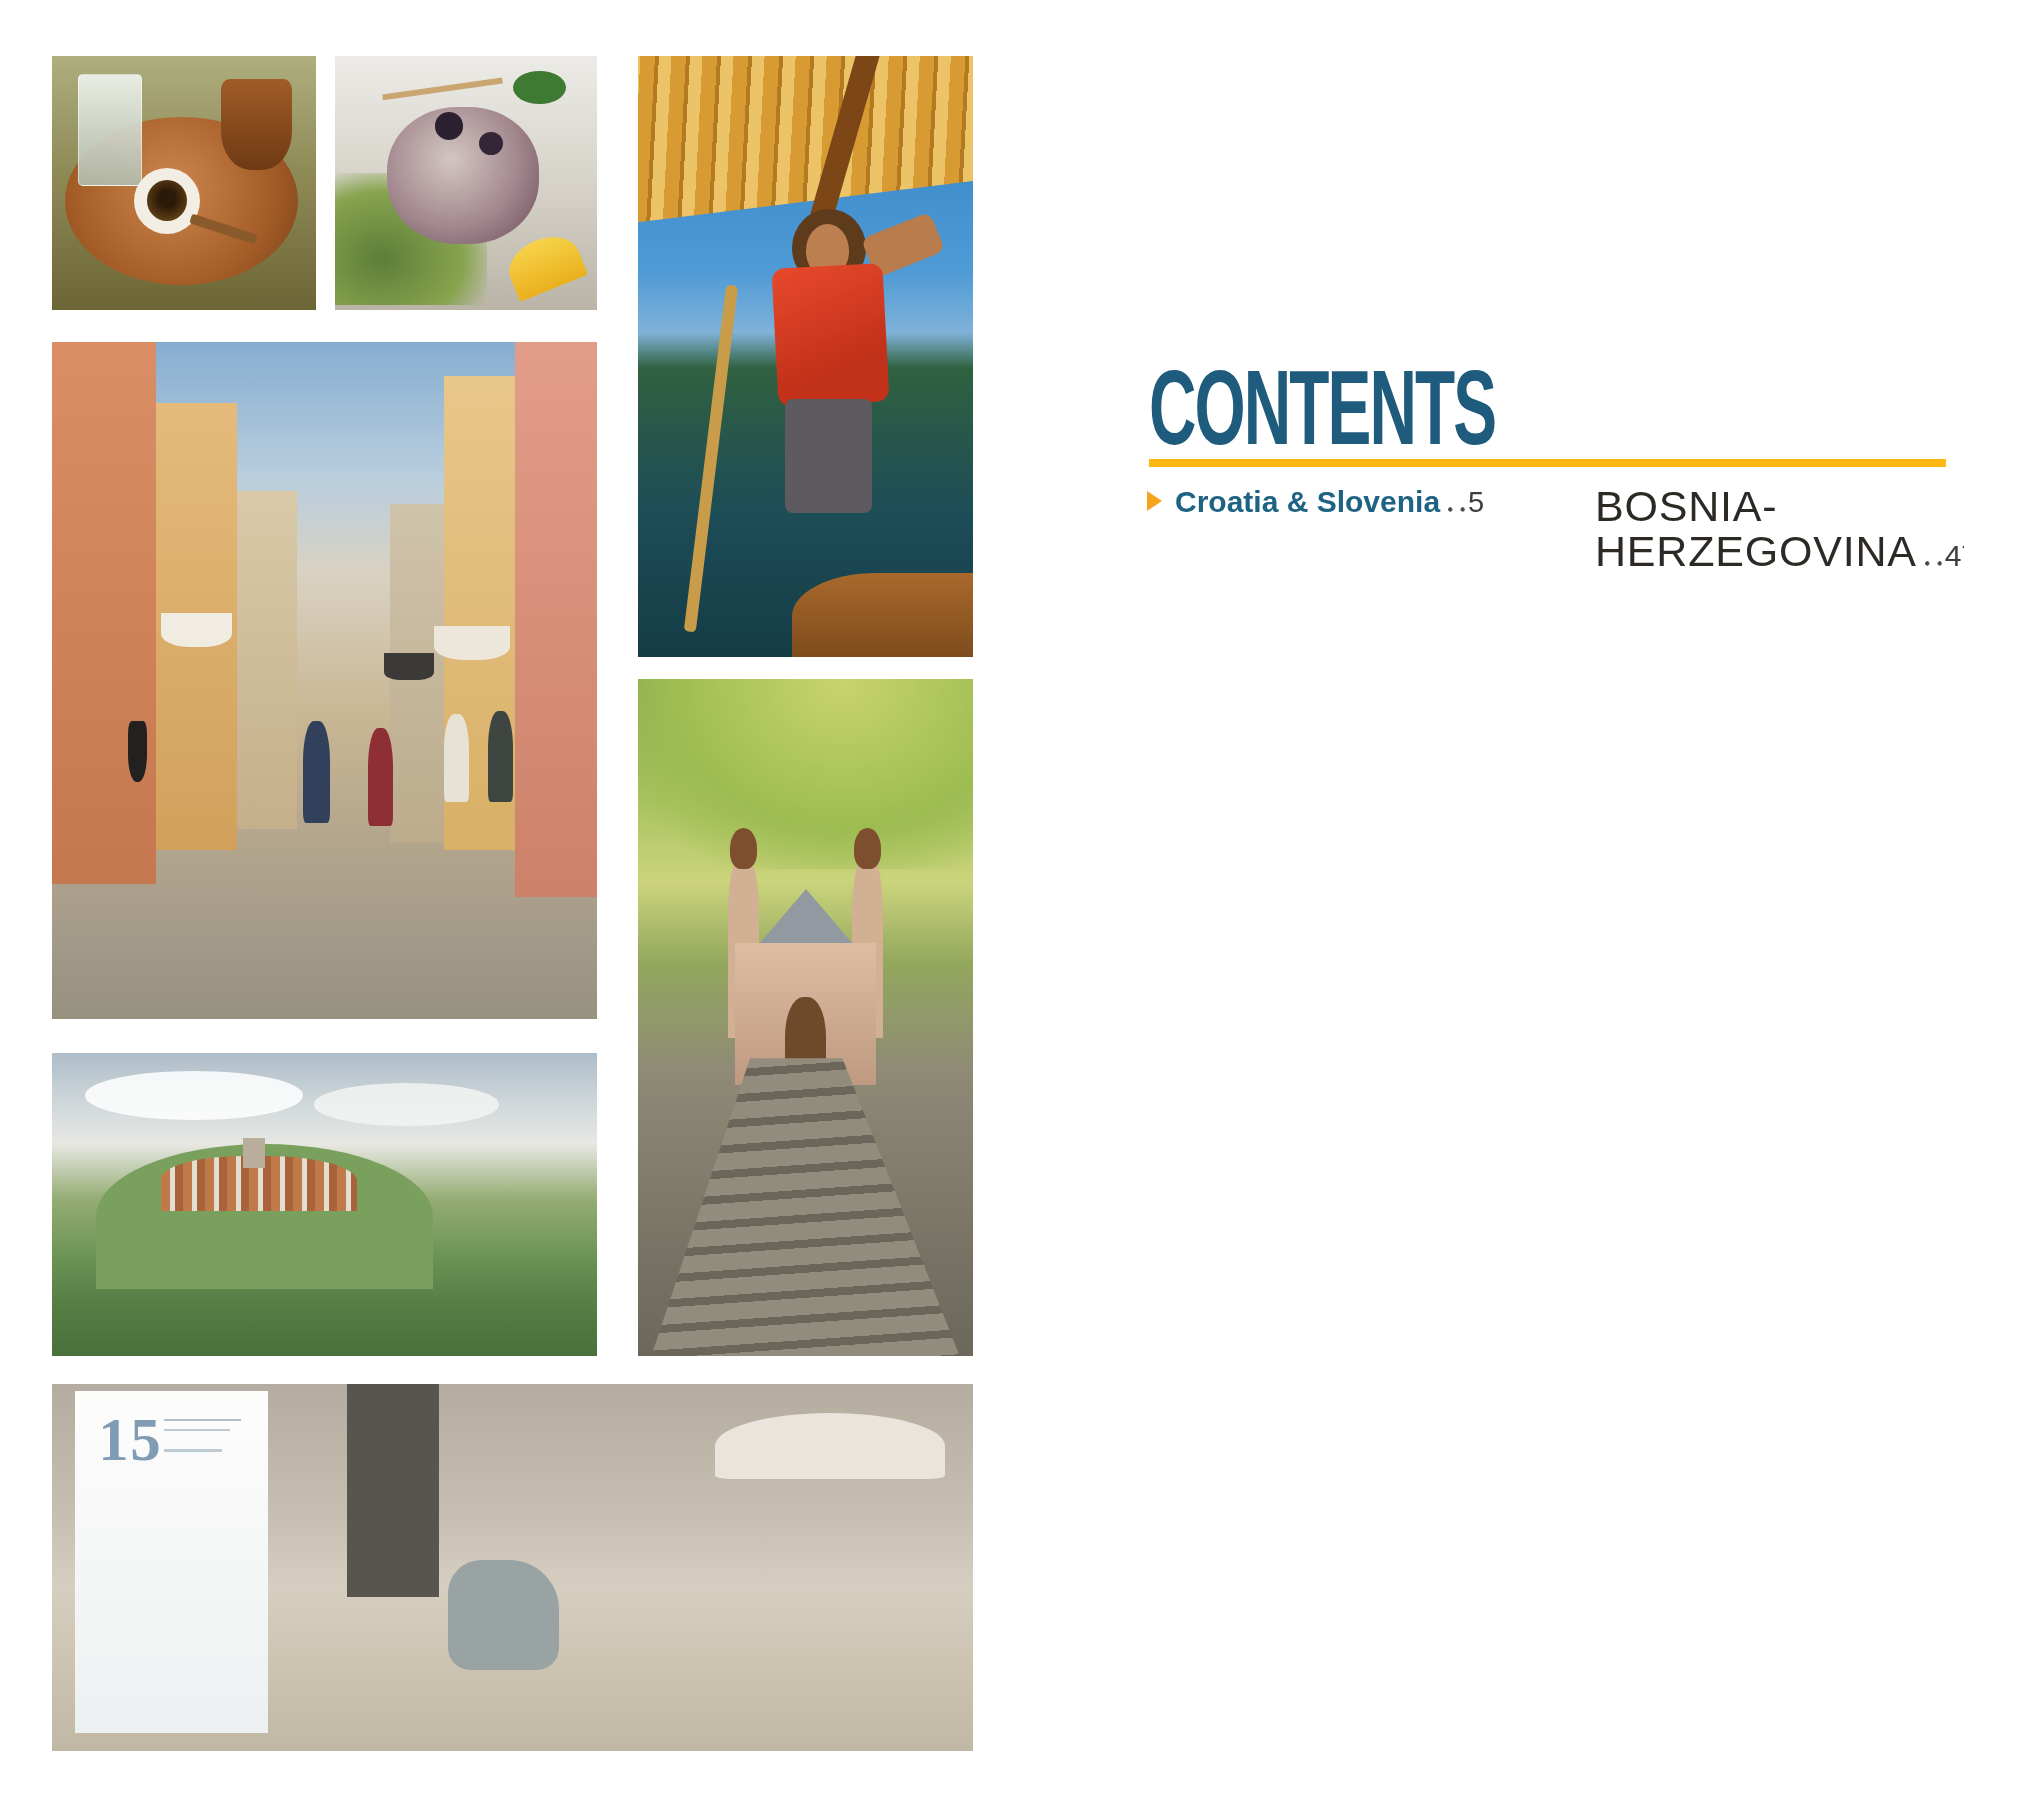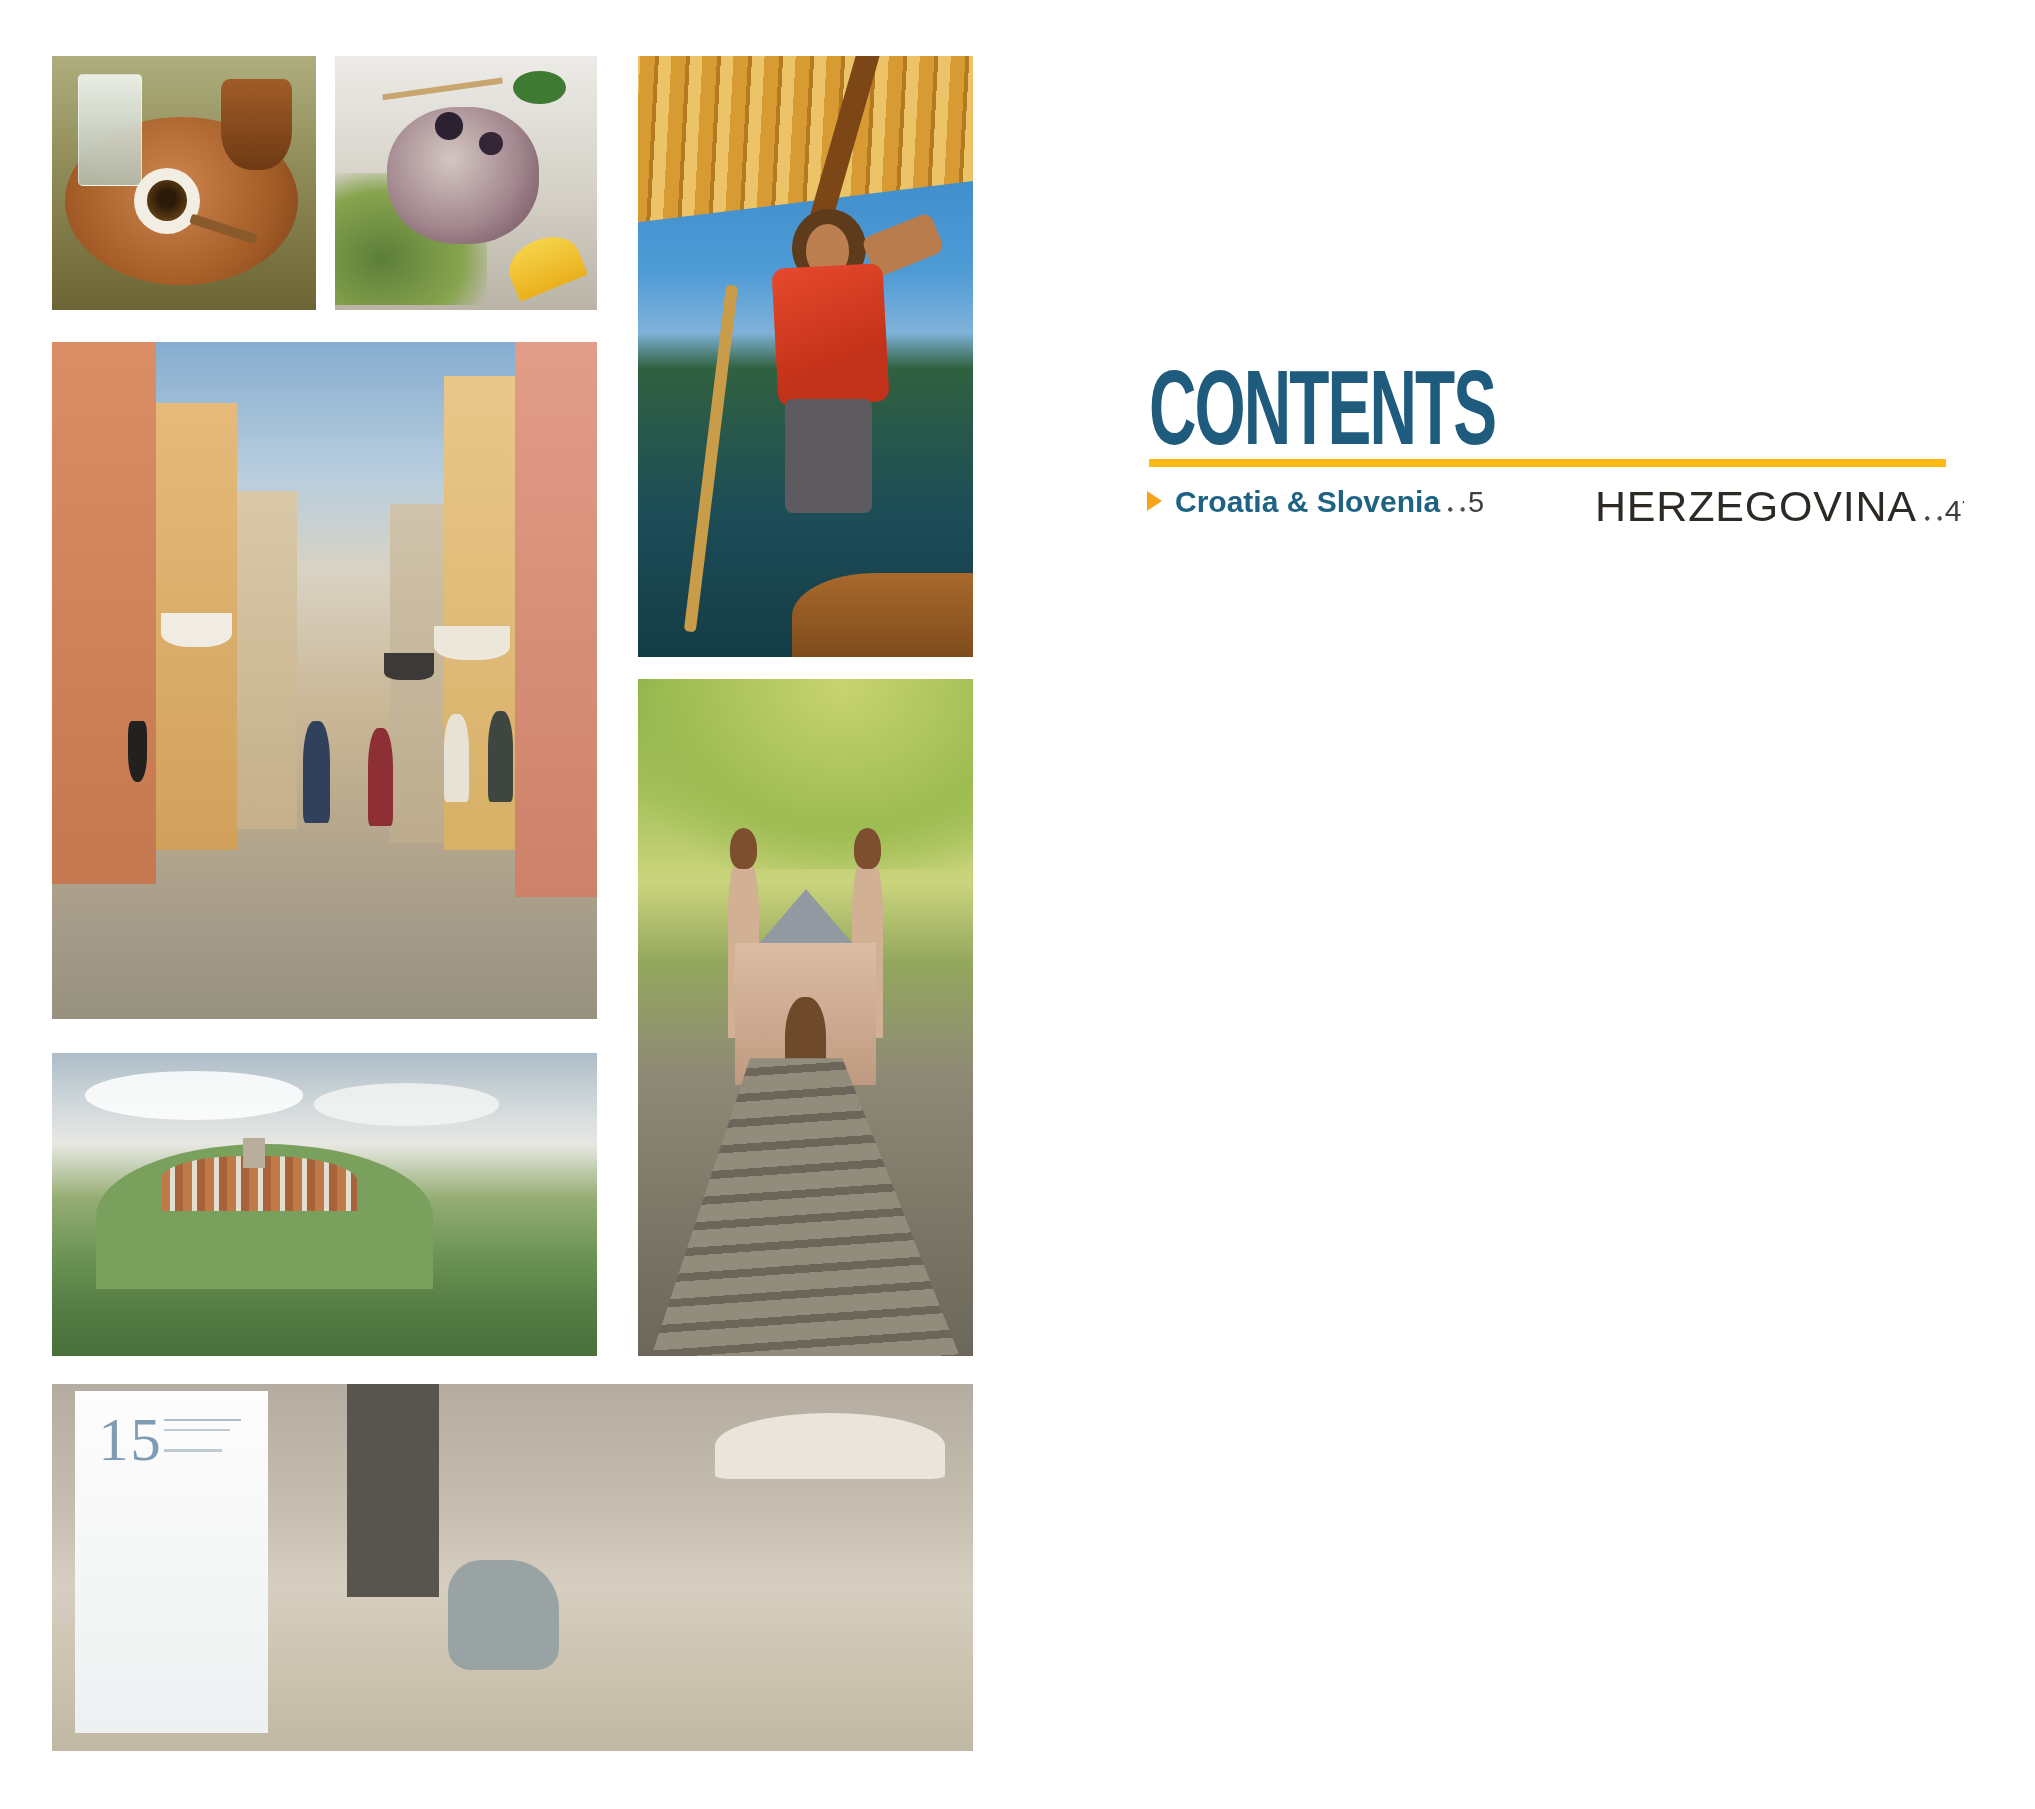--- a/index.html
+++ b/index.html
@@ -96,21 +96,21 @@
   #ph-hill .cloud2{left:48%;top:10%;width:34%;height:14%;border-radius:50%;background:rgba(245,246,244,.8);}
   #ph-hill .hillm{left:8%;top:30%;width:62%;height:48%;border-radius:50% 50% 0 0;background:#79a05c;}
   #ph-hill .town{left:20%;top:34%;width:36%;height:18%;border-radius:42% 46% 0 0;
     background:repeating-linear-gradient(90deg,#c07a4a 0 9.4px,#e2ded0 9.4px 14px,#a9633a 14px 22px);}
   #ph-hill .tower{left:35%;top:28%;width:4%;height:10%;background:#b9ae9b;}
 
   
   #ph-band .poster{left:2.5%;top:2%;width:21%;height:93%;
     background:linear-gradient(180deg,#fdfdfc,#edf0f1);}
   #ph-band .poster .num{position:absolute;left:12%;top:4%;font-family:"Liberation Serif",serif;
-    font-size:61px;font-weight:400;color:#7f9cb4;letter-spacing:1.6px;}
+    font-size:61px;font-weight:700;color:#7f9cb4;letter-spacing:1.6px;}
   #ph-band .poster .l1{left:46%;top:8%;width:40%;height:2.3px;background:#aebfcc;}
   #ph-band .poster .l2{left:46%;top:11%;width:34%;height:2.3px;background:#bccbd6;}
   #ph-band .poster .l3{left:46%;top:17%;width:30%;height:2.3px;background:#bccbd6;}
   #ph-band .doorway{left:32%;top:0;width:10%;height:58%;background:#57554e;}
   #ph-band .umbrella{right:3%;top:8%;width:25%;height:18%;border-radius:50% 50% 6% 6%;background:#e9e5dc;}
   #ph-band .scooter{left:43%;top:48%;width:12%;height:30%;border-radius:30% 45% 20% 20%;background:#9aa3a4;}
 
   
   .toc-title{position:absolute;left:1149px;top:354px;line-height:1;font-size:106px;font-weight:bold;
     letter-spacing:-3.1px;color:var(--teal-dark);transform:scaleX(.62);transform-origin:left top;white-space:nowrap;}
@@ -272,20 +272,23 @@
         <span class="arrow"></span>
         <div class="line">
           <span class="label">Croatia &amp; Slovenia</span>
           <span class="leader"></span>
           <span class="page">5</span>
         </div>
       </div>
     </div>
   <div class="toc-col" id="toc-right">
       <div class="entry part">
+        <div class="line">
+          <span class="label">BOSNIA-</span>
+        </div>
         <div class="line wrap">
           <span class="label">HERZEGOVINA</span>
           <span class="leader"></span>
           <span class="page">471</span>
         </div>
       </div>
     </div>
 </div>
 
 

